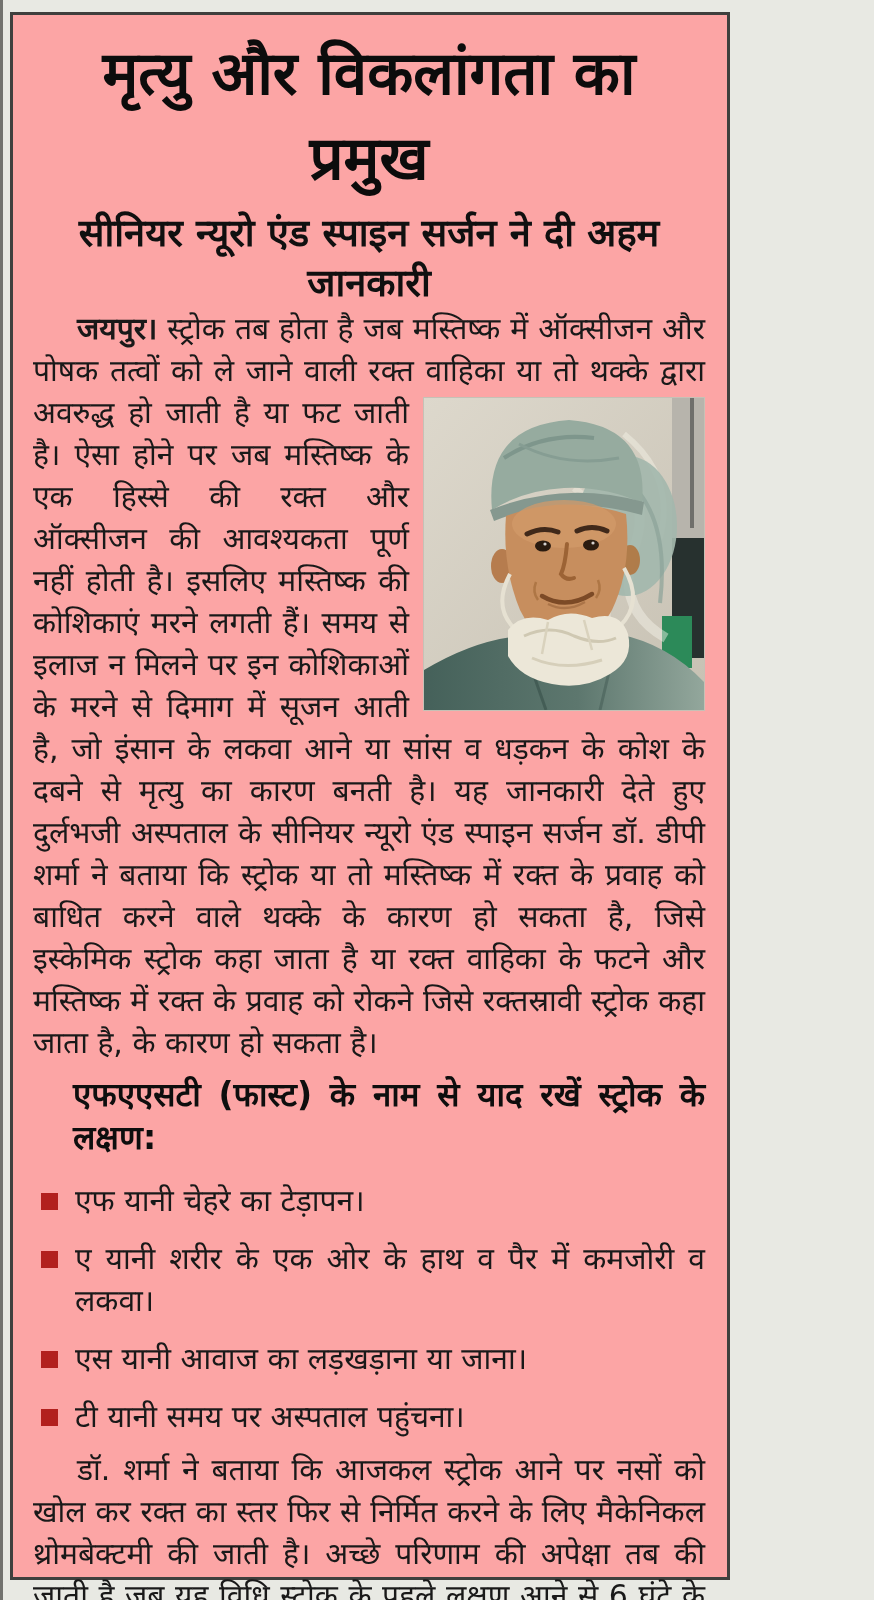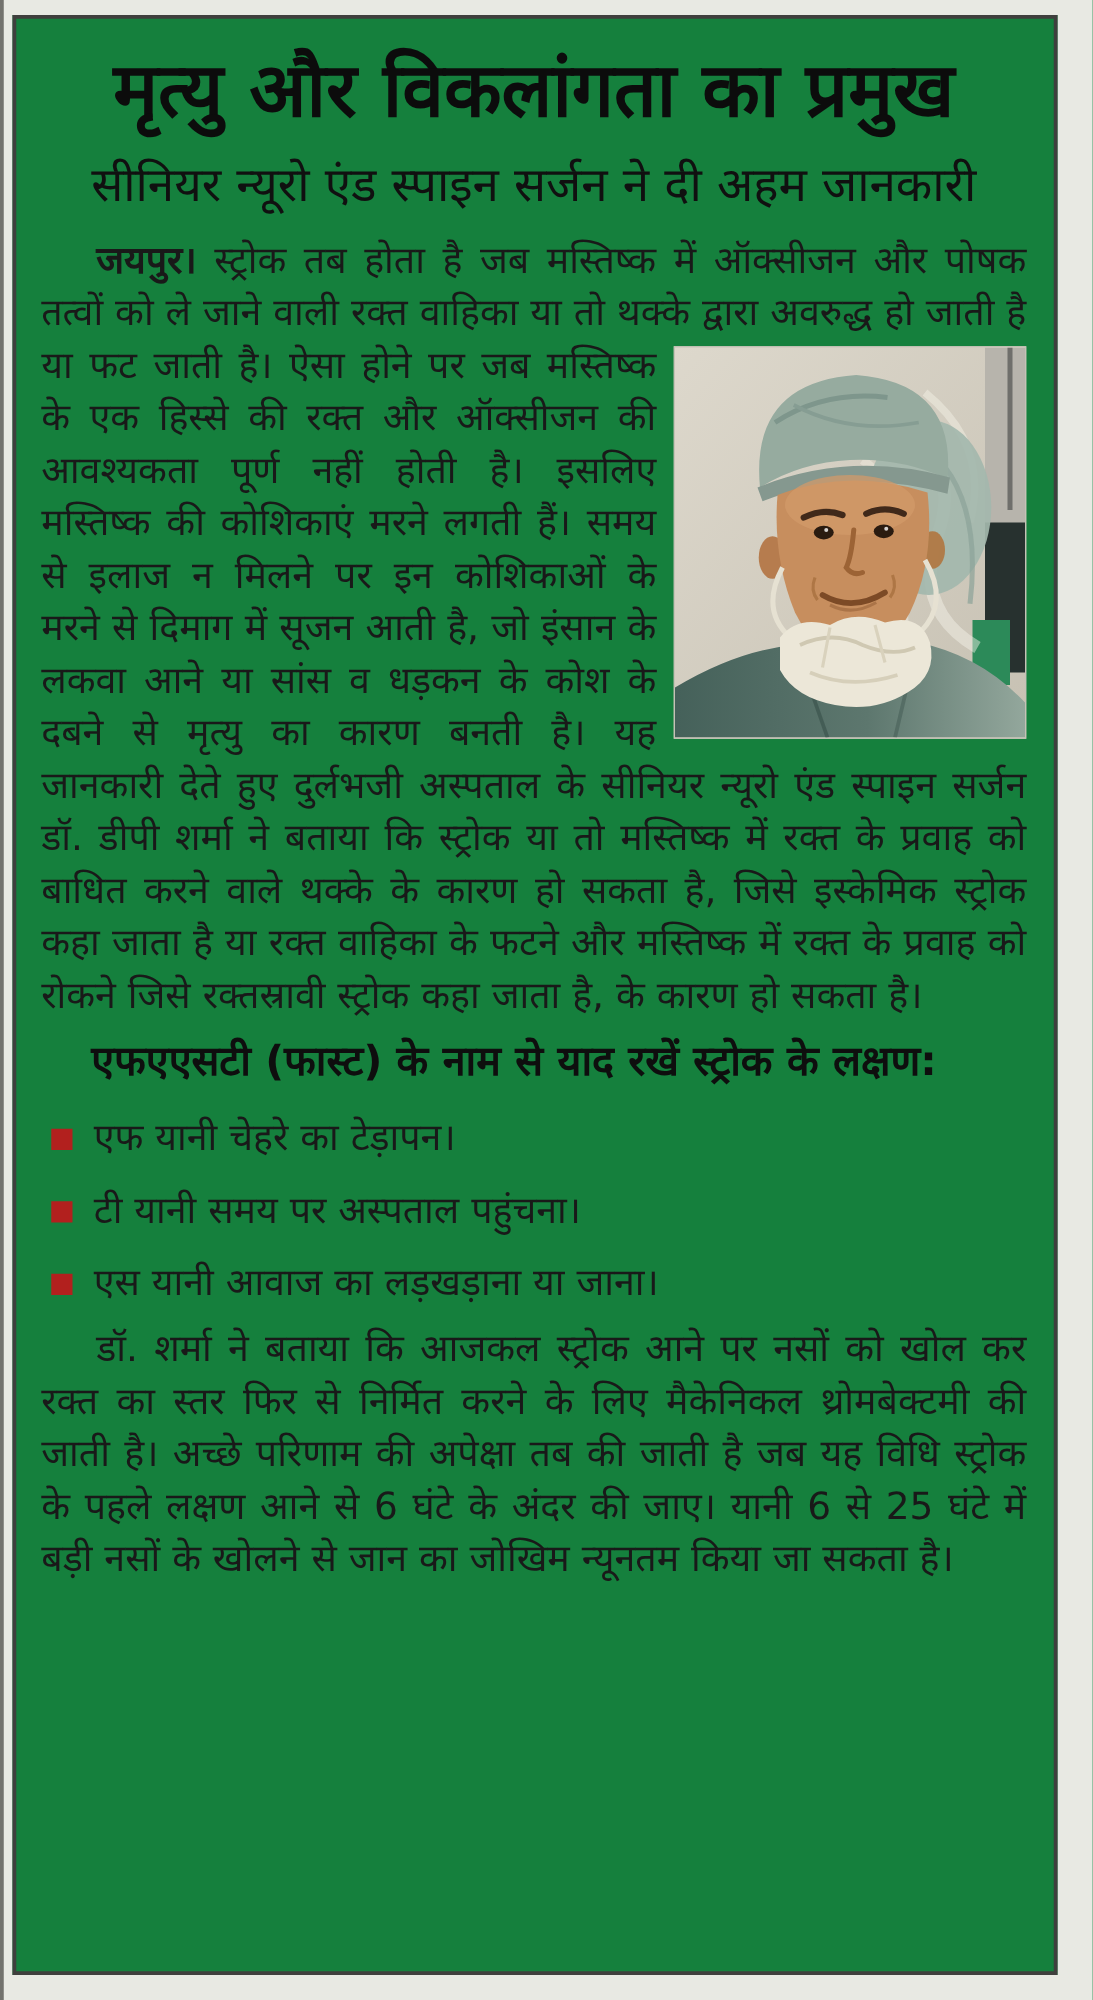--- a/index.html
+++ b/index.html
@@ -4,27 +4,27 @@
 <style>
   html,body{margin:0;padding:0;}
   body{
     width:874px;height:1600px;
     font-family:"DejaVu Sans", sans-serif;
     background:#e8e9e3;
   }
   .page{position:relative;width:874px;height:1600px;background:#e8e9e3;overflow:hidden;}
   .scan-edge{position:absolute;left:0;top:0;width:3px;height:1600px;background:#72726e;}
   .clipping{
-    position:absolute;left:10px;top:12px;width:836px;height:1568px;
-    box-sizing:border-box;background:#15803d;border:3px solid #3f3f3d;
+    position:absolute;left:10px;top:12px;width:720px;height:1568px;
+    box-sizing:border-box;background:#fca5a5;border:3px solid #3f3f3d;
     padding:12px 22px 0 20px;color:#191919;
   }
   .headline{margin:4px 0 0;text-align:center;font-size:60px;line-height:1.42;font-weight:800;color:#0c0c0c;font-family:"DejaVu Serif","Liberation Serif",serif;}
   .headline .hl-line{display:block;}
-  .subheadline{margin:8px 0 14px;text-align:center;font-size:38px;line-height:1.3;font-weight:400;color:#101010;}
+  .subheadline{margin:8px 0 0;text-align:center;font-size:38px;line-height:1.3;font-weight:700;color:#101010;}
   .body-text{font-size:30px;line-height:42px;text-align:justify;}
   .para{margin:0;}
   .para1{text-indent:44px;}
   .dateline{font-weight:800;font-family:Liberation Serif, serif;}
   .photo-frame{
     float:right;width:282px;height:314px;margin:5px 0 10px 14px;
     border:1px solid #c6c1b6;box-sizing:border-box;background:#d8d3c6;
   }
   .photo-frame svg{display:block;width:100%;height:100%;}
   .fast-heading{clear:both;margin:10px 0 20px 40px;font-size:33px;font-weight:800;line-height:1.3;color:#0e0e0e;}
@@ -109,25 +109,29 @@
 
       <h3 class="fast-heading">एफएएसटी (फास्ट) के नाम से याद रखें स्ट्रोक के लक्षण:</h3>
 
       <ul class="fast-list">
         <li>
           <span class="bullet"></span>
           <span>एफ यानी चेहरे का टेड़ापन।</span>
         </li>
         <li>
           <span class="bullet"></span>
-          <span>टी यानी समय पर अस्पताल पहुंचना।</span>
+          <span>ए यानी शरीर के एक ओर के हाथ व पैर में कमजोरी व लकवा।</span>
         </li>
         <li>
           <span class="bullet"></span>
           <span>एस यानी आवाज का लड़खड़ाना या जाना।</span>
+        </li>
+        <li>
+          <span class="bullet"></span>
+          <span>टी यानी समय पर अस्पताल पहुंचना।</span>
         </li>
       </ul>
 
 
       <p class="para para2">डॉ. शर्मा ने बताया कि आजकल स्ट्रोक आने पर नसों को खोल कर रक्त का स्तर फिर से निर्मित करने के लिए मैकेनिकल थ्रोमबेक्टमी की जाती है। अच्छे परिणाम की अपेक्षा तब की जाती है जब यह विधि स्ट्रोक के पहले लक्षण आने से 6 घंटे के अंदर की जाए। यानी 6 से 25 घंटे में बड़ी नसों के खोलने से जान का जोखिम न्यूनतम किया जा सकता है।</p>
 
     </div>
   </article>
 </div>
 

